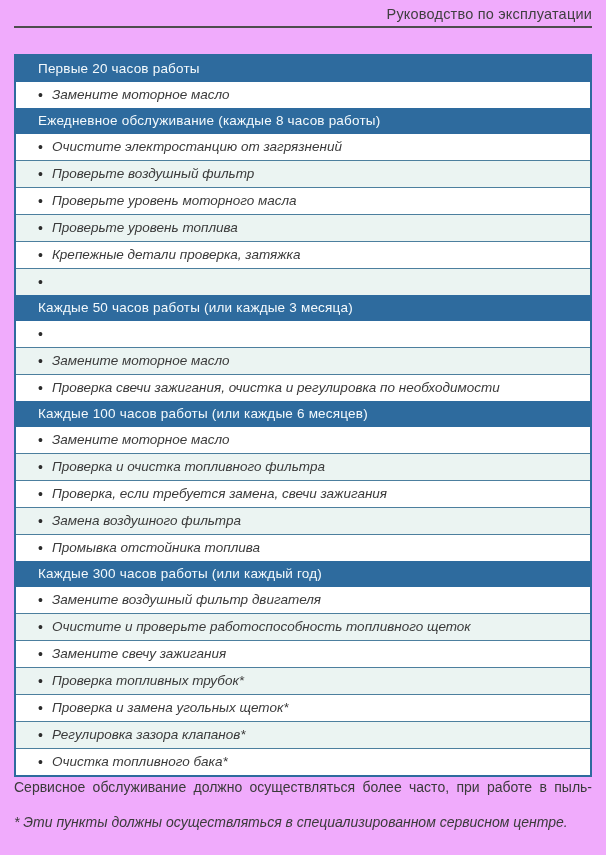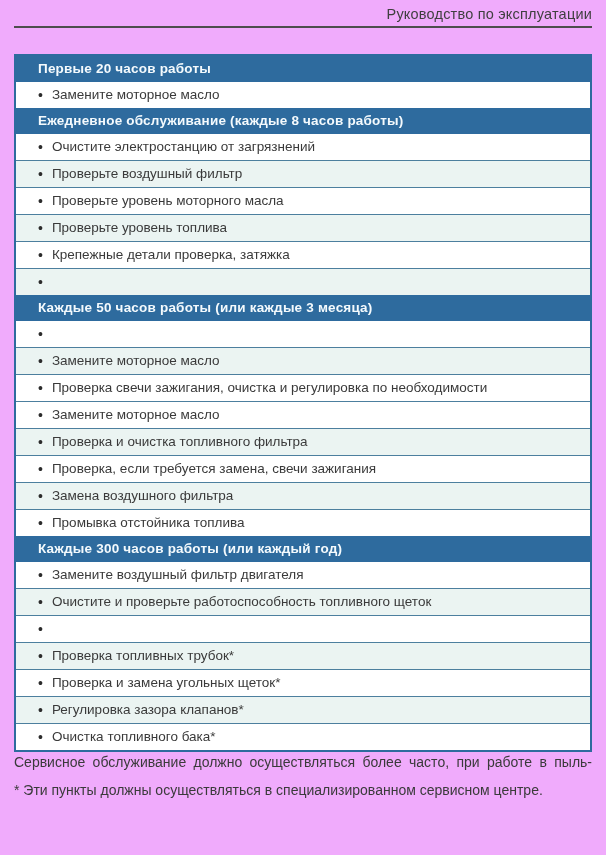--- a/index.html
+++ b/index.html
@@ -34,21 +34,21 @@
   .sched-table {
     margin-top: 26px;
     border: 2px solid #2e6b9e;
     background: #ffffff;
   }
   .section-header {
     height: 26px;
     line-height: 26px;
     background: #2e6b9e;
     color: #f4fafd;
-    font-weight: bold;
+    font-weight: normal;
     font-size: 13.5px;
     padding-left: 22px;
     letter-spacing: 0.2px;
   }
   .item-row {
     height: 26px;
     line-height: 26px;
     display: flex;
     align-items: center;
     font-size: 13.5px;
@@ -63,36 +63,38 @@
     border-top: 1px solid #4c7f9e;
   }
   .bullet {
     font-size: 14px;
     margin-right: 9px;
     color: #2b2b2b;
     flex: 0 0 auto;
   }
   .item-text {
     white-space: nowrap;
+    font-style: italic;
   }
   
   .service-note {
     font-size: 14px;
     color: #3a3a3a;
     line-height: 21px;
   }
   .service-note .line-justify {
     text-align: justify;
     text-align-last: justify;
   }
   .asterisk-note {
-    margin-top: 7px;
+    margin-top: 14px;
     font-size: 14px;
     color: #3a3a3a;
     line-height: 20px;
+    font-style: italic;
   }
 </style>
 </head>
 <body>
 
 <div class="page">
   <div class="page-inner">
 
     <div class="doc-header">
       <span class="title">Руководство по эксплуатации</span>
@@ -133,20 +135,21 @@
           <span class="bullet">•</span>
         </div>
         <div class="item-row alt">
           <span class="bullet">•</span>
           <span class="item-text">Замените моторное масло</span>
         </div>
         <div class="item-row">
           <span class="bullet">•</span>
           <span class="item-text">Проверка свечи зажигания, очистка и регулировка по необходимости</span>
         </div>
+        <div class="section-header">Каждые 100 часов работы (или каждые 6 месяцев)</div>
         <div class="item-row">
           <span class="bullet">•</span>
           <span class="item-text">Замените моторное масло</span>
         </div>
         <div class="item-row alt">
           <span class="bullet">•</span>
           <span class="item-text">Проверка и очистка топливного фильтра</span>
         </div>
         <div class="item-row">
           <span class="bullet">•</span>
@@ -164,20 +167,21 @@
         <div class="item-row">
           <span class="bullet">•</span>
           <span class="item-text">Замените воздушный фильтр двигателя</span>
         </div>
         <div class="item-row alt">
           <span class="bullet">•</span>
           <span class="item-text">Очистите и проверьте работоспособность топливного щеток</span>
         </div>
         <div class="item-row">
           <span class="bullet">•</span>
+          <span class="item-text">Замените свечу зажигания</span>
         </div>
         <div class="item-row alt">
           <span class="bullet">•</span>
           <span class="item-text">Проверка топливных трубок*</span>
         </div>
         <div class="item-row">
           <span class="bullet">•</span>
           <span class="item-text">Проверка и замена угольных щеток*</span>
         </div>
         <div class="item-row alt">

